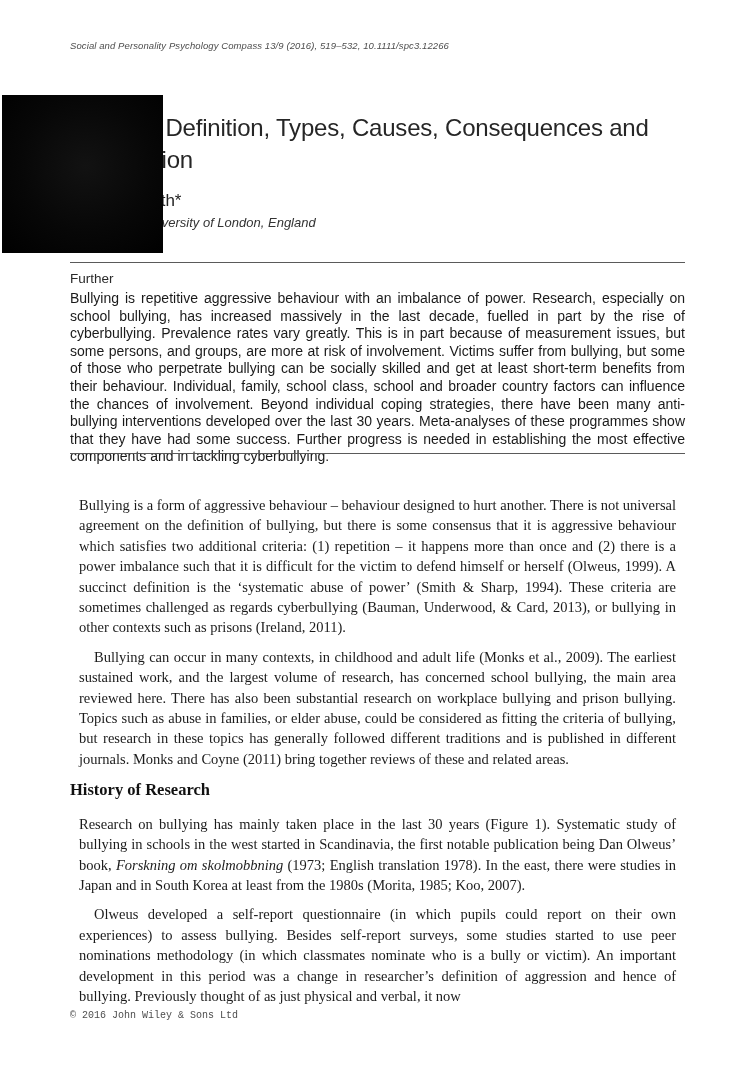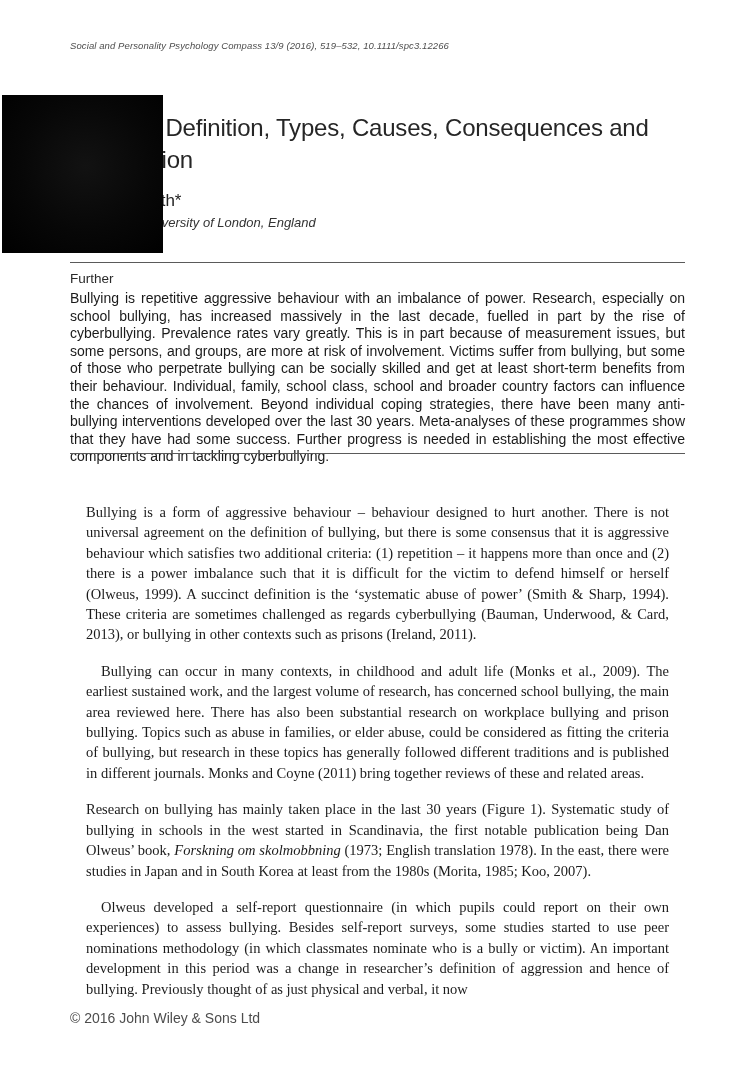--- a/index.html
+++ b/index.html
@@ -84,36 +84,36 @@
   .body-text {
     position: absolute;
     left: 70px; top: 486px;
     width: 615px;
     font-family: "Liberation Serif", serif;
     font-size: 14.5px;
     line-height: 20.4px;
     text-align: justify;
     color: #1b1b1b;
   }
-  .body-text p { margin: 16px; font-family: Liberation Serif, serif; }
+  .body-text p { margin: 9px; font-family: Liberation Serif, serif; }
   .body-text p.indent { text-indent: 15px; }
   .section-heading {
     font-family: "Liberation Serif", serif;
     font-size: 16.5px;
     font-weight: 700;
     margin: 11px 0 13px 0;
     text-align: left;
     color: #111111;
   }
   .run-italic { font-style: italic; }
   .footer {
     position: absolute;
     left: 70px; top: 1010px;
-    font-family: Liberation Sans, sans-serif;
-    font-size: 14px;
+    font-family: Liberation Mono, monospace;
+    font-size: 10px;
     color: #4d4d4d;
   }
 </style>
 </head>
 <body>
 
 <div class="page">
 
   <div class="running-head">Social and Personality Psychology Compass 13/9 (2016), 519–532, 10.1111/spc3.12266</div>
 
@@ -129,19 +129,20 @@
 
   <div class="abstract-heading">Further</div>
 
   <div class="abstract-text">Bullying is repetitive aggressive behaviour with an imbalance of power. Research, especially on school bullying, has increased massively in the last decade, fuelled in part by the rise of cyberbullying. Prevalence rates vary greatly. This is in part because of measurement issues, but some persons, and groups, are more at risk of involvement. Victims suffer from bullying, but some of those who perpetrate bullying can be socially skilled and get at least short-term benefits from their behaviour. Individual, family, school class, school and broader country factors can influence the chances of involvement. Beyond individual coping strategies, there have been many anti-bullying interventions developed over the last 30 years. Meta-analyses of these programmes show that they have had some success. Further progress is needed in establishing the most effective components and in tackling cyberbullying.</div>
 
   <div class="rule rule-2"></div>
 
   <div class="body-text">
     <p class="para"><span>Bullying is a form of aggressive behaviour – behaviour designed to hurt another. There is not universal agreement on the definition of bullying, but there is some consensus that it is aggressive behaviour which satisfies two additional criteria: (1) repetition – it happens more than once and (2) there is a power imbalance such that it is difficult for the victim to defend himself or herself (Olweus, 1999). A succinct definition is the ‘systematic abuse of power’ (Smith &amp; Sharp, 1994). These criteria are sometimes challenged as regards cyberbullying (Bauman, Underwood, &amp; Card, 2013), or bullying in other contexts such as prisons (Ireland, 2011).</span></p>
     <p class="para indent"><span>Bullying can occur in many contexts, in childhood and adult life (Monks et al., 2009). The earliest sustained work, and the largest volume of research, has concerned school bullying, the main area reviewed here. There has also been substantial research on workplace bullying and prison bullying. Topics such as abuse in families, or elder abuse, could be considered as fitting the criteria of bullying, but research in these topics has generally followed different traditions and is published in different journals. Monks and Coyne (2011) bring together reviews of these and related areas.</span></p>
+    <h2 class="section-heading">History of Research</h2>
     <p class="para"><span>Research on bullying has mainly taken place in the last 30 years (Figure 1). Systematic study of bullying in schools in the west started in Scandinavia, the first notable publication being Dan Olweus’ book, </span><span class="run-italic">Forskning om skolmobbning</span><span> (1973; English translation 1978). In the east, there were studies in Japan and in South Korea at least from the 1980s (Morita, 1985; Koo, 2007).</span></p>
     <p class="para indent"><span>Olweus developed a self-report questionnaire (in which pupils could report on their own experiences) to assess bullying. Besides self-report surveys, some studies started to use peer nominations methodology (in which classmates nominate who is a bully or victim). An important development in this period was a change in researcher’s definition of aggression and hence of bullying. Previously thought of as just physical and verbal, it now</span></p>
   </div>
 
   <div class="footer">© 2016 John Wiley &amp; Sons Ltd</div>
 
 </div>
 
 </body></html>

